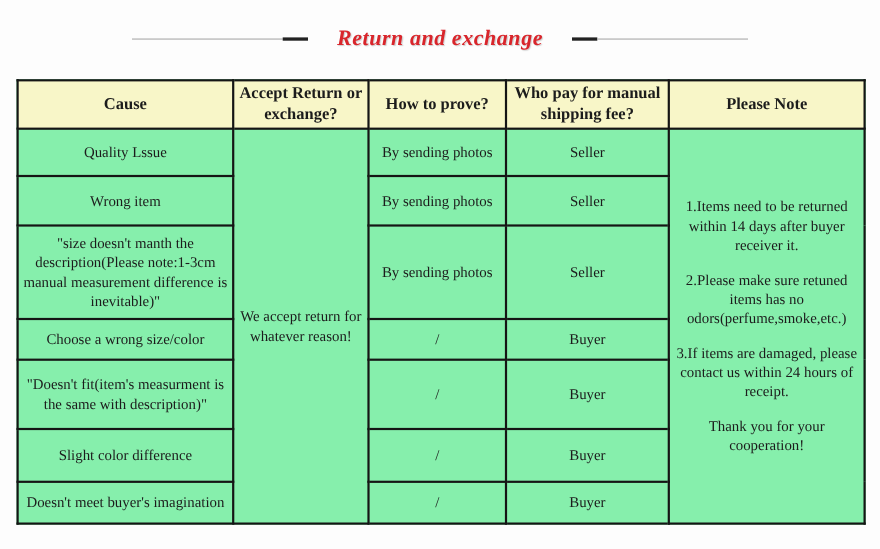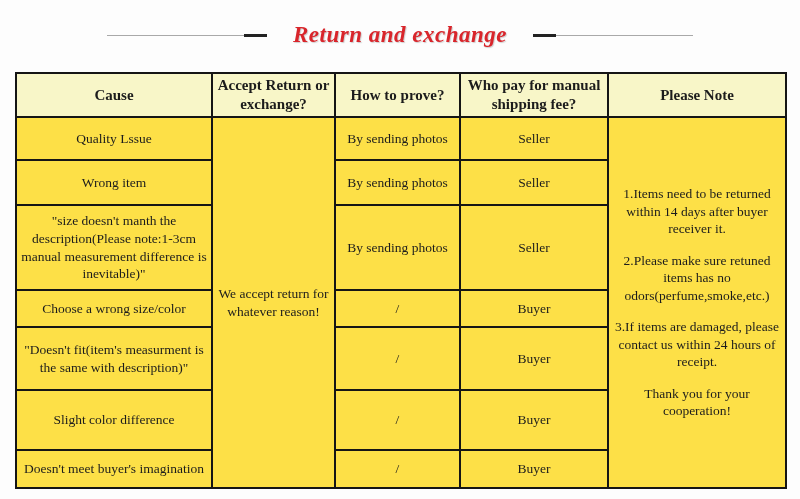--- a/index.html
+++ b/index.html
@@ -25,37 +25,37 @@
     height: 1px;
     background: #a9a9a9;
   }
   .title-dash {
     width: 23px;
     height: 3px;
     background: #222;
   }
   .title-text {
     margin: 0 26px;
-    font-size: 23px;
+    font-size: 20px;
     font-weight: bold;
     font-style: italic;
     color: #d9252b;
     text-shadow: 1px 1px 1px rgba(120,120,120,0.35);
     letter-spacing: 0.5px;
     white-space: nowrap;
   }
   
   table.return-table {
     position: absolute;
     left: 15px;
     top: 72px;
     width: 770px;
     border-collapse: collapse;
     table-layout: fixed;
-    background: #fde047;
+    background: #86efac;
     padding-left: 26px;
   }
   table.return-table th,
   table.return-table td {
     border: 2px solid #151515;
     text-align: center;
     vertical-align: middle;
     padding: 2px 4px;
   }
   table.return-table th {
@@ -67,21 +67,21 @@
   }
   table.return-table td {
     font-size: 13.5px;
     line-height: 1.3;
   }
   tr.r1 td { height: 43px; margin-left: 32px; }
   tr.r2 td { height: 45px; border-radius: 17px; }
   tr.r3 td { height: 85px; }
   tr.r4 td { height: 37px; }
   tr.r5 td { height: 63px; }
-  tr.r6 td { height: 60px; }
+  tr.r6 td { height: 48px; }
   tr.r7 td { height: 38px; }
   td.note-cell { font-size: 13.5px; padding: 6px 4px; }
   td.note-cell p { margin: 0 0 14px 0; text-align: center; }
   td.note-cell p:last-child { margin-bottom: 0; }
   td.accept-cell { font-size: 13.5px; }
 </style>
 </head>
 <body>
 
 <div class="page">

